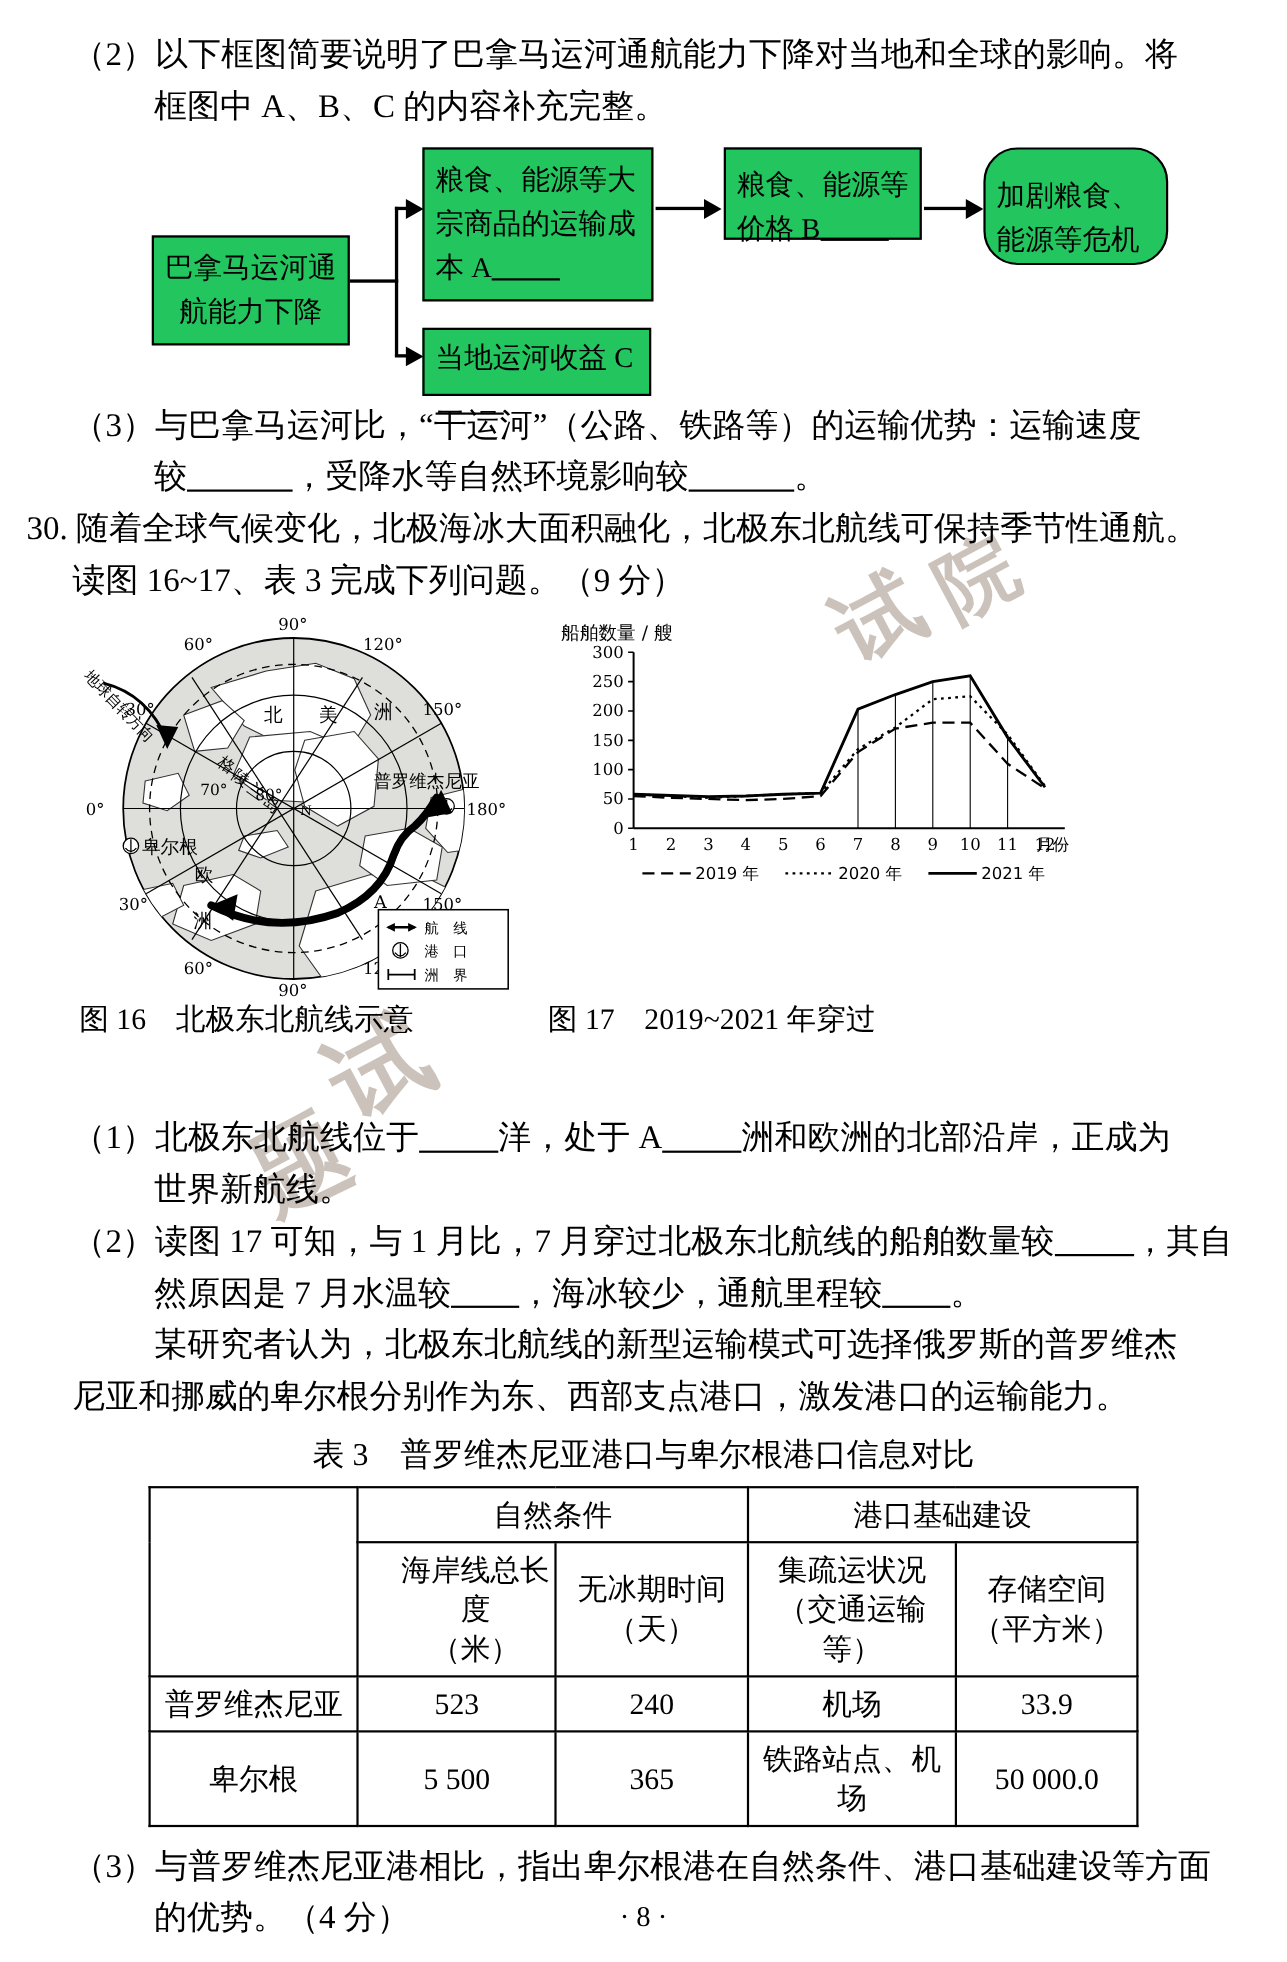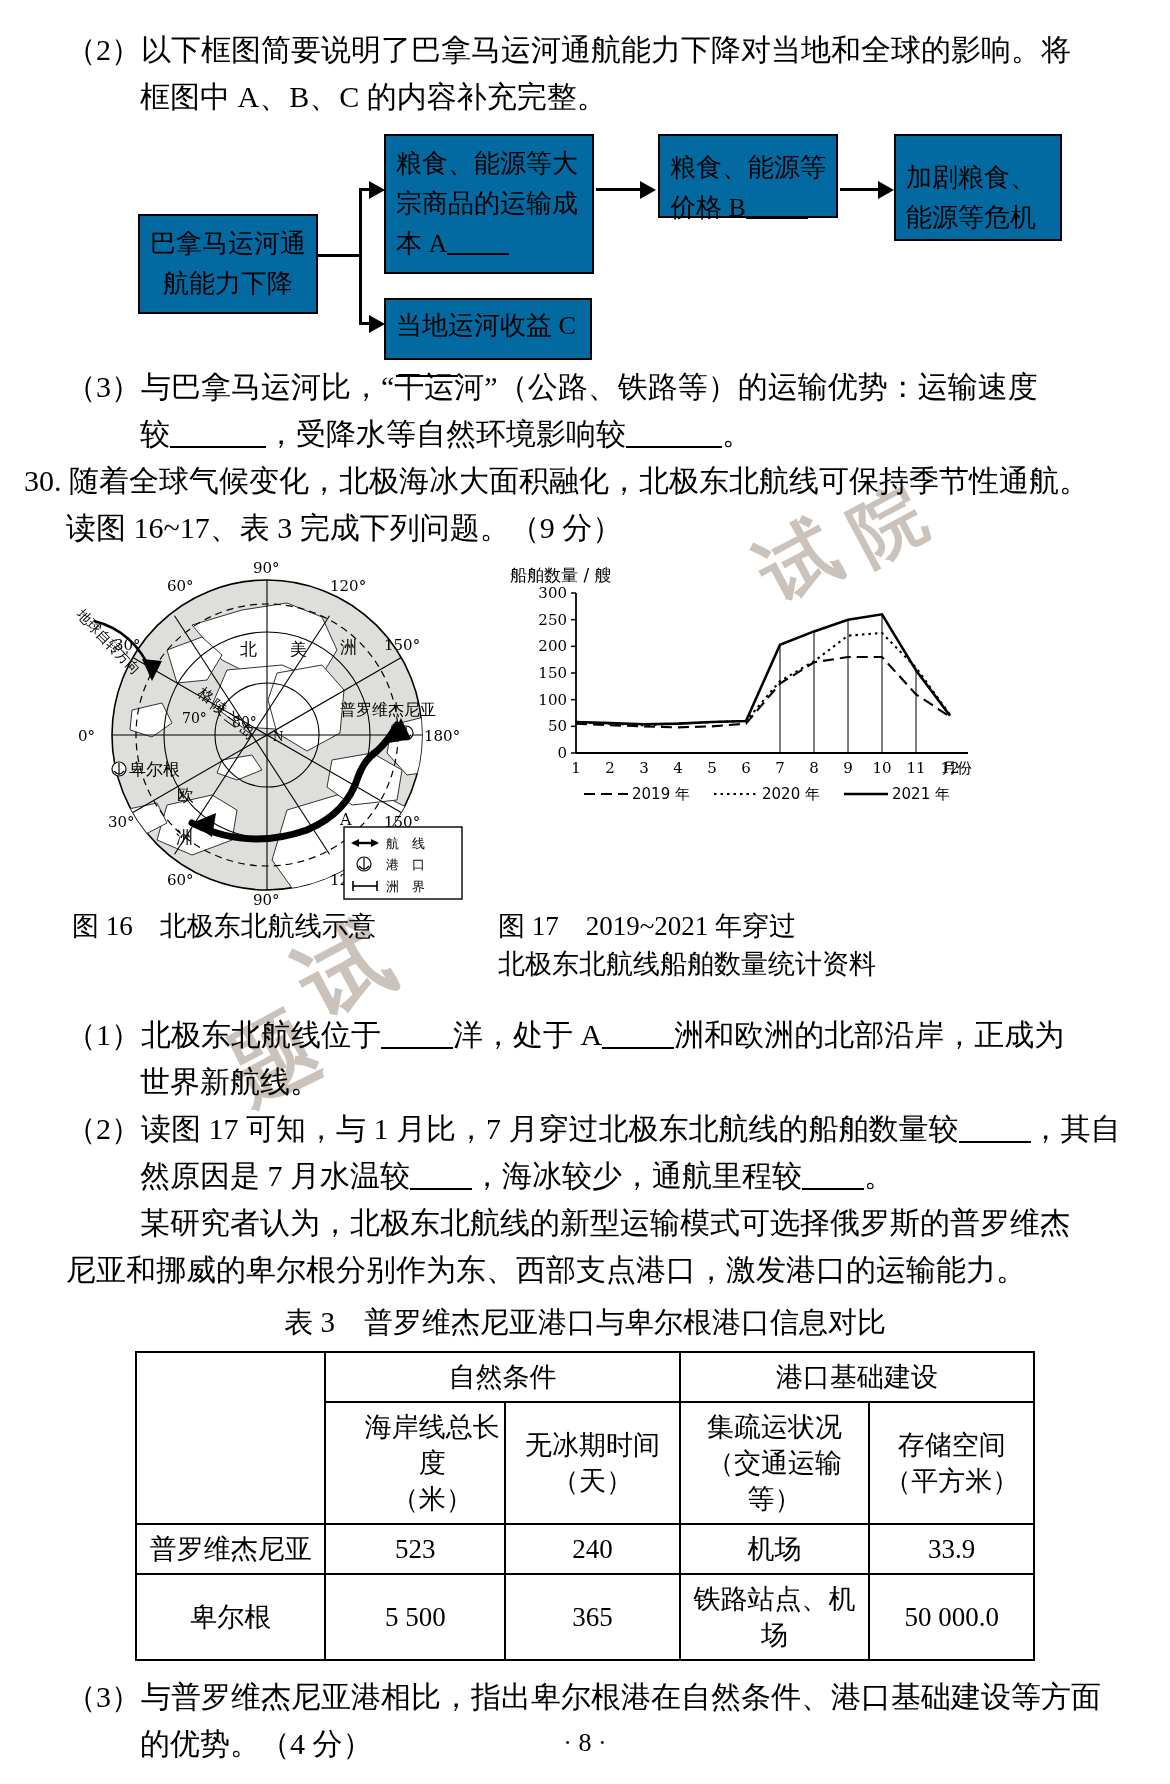--- a/index.html
+++ b/index.html
@@ -17,21 +17,21 @@
   
   .q-line { font-size:30px; line-height:47px; letter-spacing:0px; }
   .indent-1 { padding-left:74px; }
   .blank { display:inline-block; border-bottom:2px solid #000; min-width:96px; vertical-align:-4px; height:26px;}
   .blank.sm { min-width:72px; }
   .blank.xs { min-width:62px; }
 
   
   .flow { position:relative; height:235px; margin-top:6px; }
   .fbox {
-    position:absolute; border:2.5px solid #000; background:#0369a1;
+    position:absolute; border:2.5px solid #000; background:#22c55e;
     font-size:26px; line-height:40px; padding:8px 10px;
   }
   .fbox .u { display:inline-block; border-bottom:2px solid #000; width:62px; vertical-align:-3px; height:22px;}
   .conn { position:absolute; background:#000; }
   .arrow-r {
     position:absolute; width:0; height:0;
     border-top:9px solid transparent; border-bottom:9px solid transparent;
     border-left:16px solid #000;
   }
 
@@ -92,21 +92,21 @@
       <div>粮食、能源等大</div>
       <div>宗商品的运输成</div>
       <div><span>本 A</span><span class="u"></span></div>
     </div>
 
     <div class="fbox" style="left:592px; top:8px; width:180px; padding-top:12px; height:84px;">
       <div>粮食、能源等</div>
       <div><span>价格 B</span><span class="u"></span></div>
     </div>
 
-    <div class="fbox" style="left:828px; top:8px; width:168px; padding-top:22px; height:107px;">
+    <div class="fbox" style="left:828px; top:8px; width:168px; padding-top:22px; height:107px;border-radius:31px;">
       <div>加剧粮食、</div>
       <div>能源等危机</div>
     </div>
 
     <div class="fbox" style="left:318px; top:172px; width:208px; height:62px; padding-top:6px;">
       <div><span>当地运河收益 C</span><span class="u"></span></div>
     </div>
 
     <div class="conn" style="left:252px; top:128px; width:44px; height:3px;"></div>
     <div class="conn" style="left:293px; top:62px; width:3px; height:136px;"></div>
@@ -332,21 +332,20 @@
             <text x="264" y="236" font-size="15" font-family="DejaVu Sans, sans-serif">2020 年</text>
             <line x1="346" x2="390" y1="231" y2="231" stroke="#000" stroke-width="2.6"></line>
             <text x="394" y="236" font-size="15" font-family="DejaVu Sans, sans-serif">2021 年</text>
           </g>
       </svg>
     </div>
 
     <div class="mapcap" style="position:absolute; left:72px; top:352px; width:400px;">图 16　北极东北航线示意</div>
     <div class="chartcap" style="position:absolute; left:498px; top:352px; width:520px;">
       <div>图 17　2019~2021 年穿过</div>
-      <div>北极东北航线船舶数量统计资料</div>
     </div>
   </div>
 
   <div style="padding:36px 46px 0 66px; position:relative; z-index:2;">
     <div class="q-line">
       <span>（1）</span><span>北极东北航线位于</span><span class="blank sm"></span><span>洋，处于 A</span><span class="blank sm"></span><span>洲和欧洲的北部沿岸，正成为</span>
     </div>
     <div class="q-line indent-1">世界新航线。</div>
 
     <div class="q-line">

